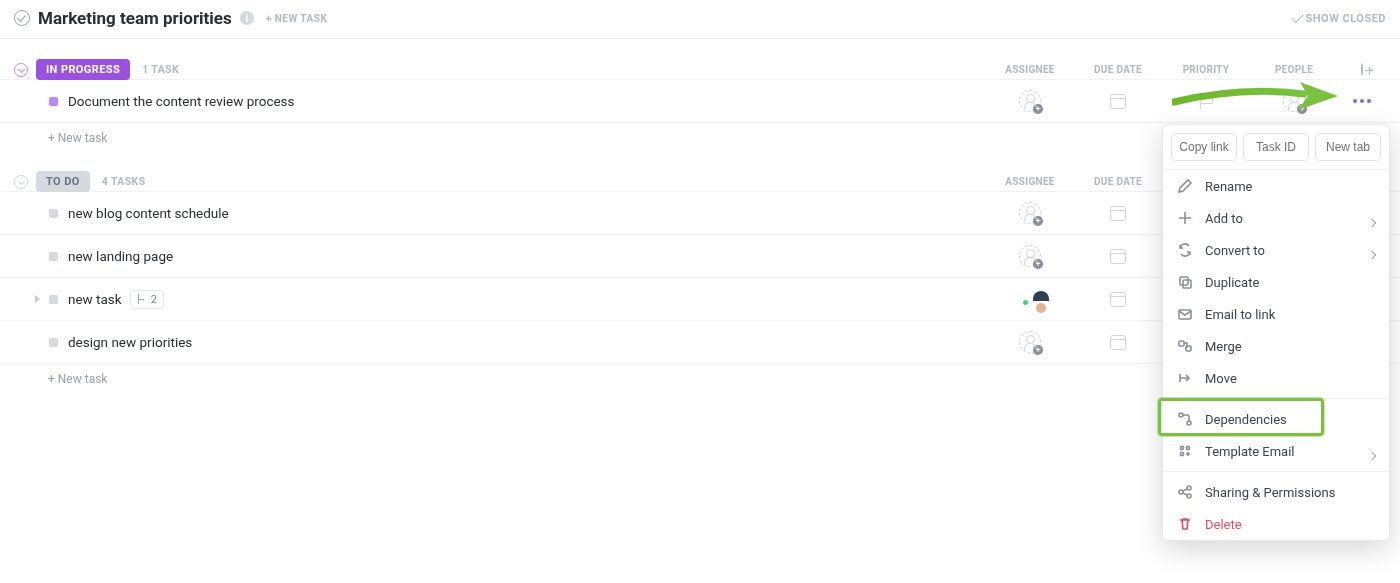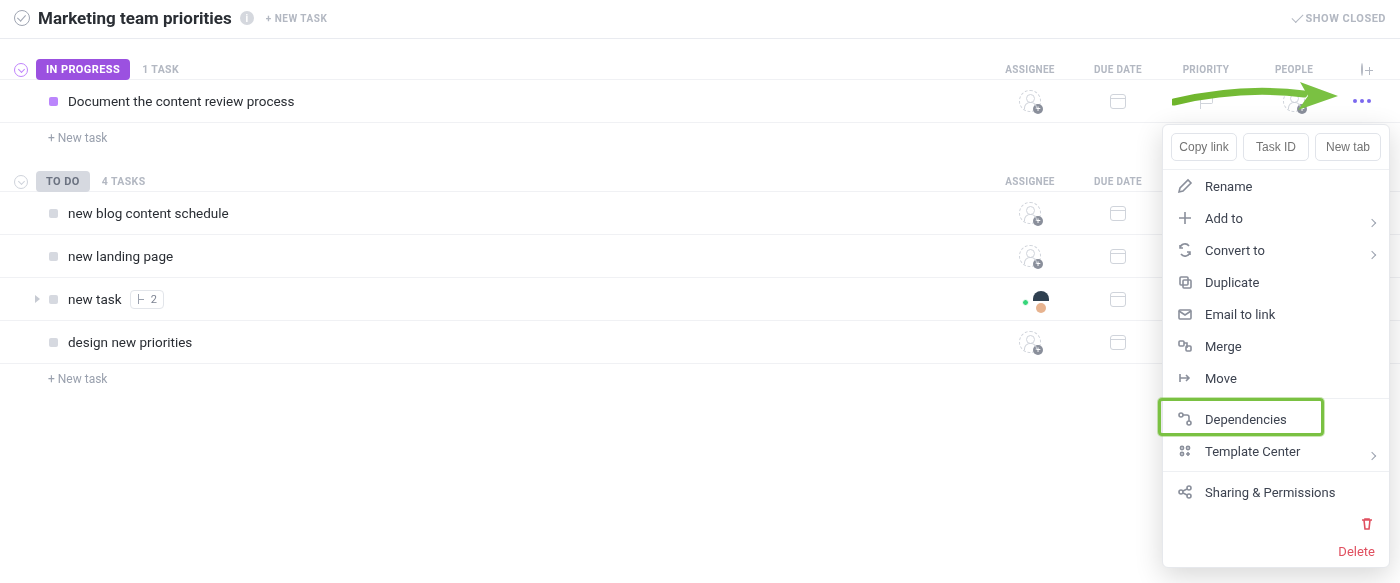--- a/index.html
+++ b/index.html
@@ -388,21 +388,21 @@
     color: #8a8f9b;
     flex-shrink: 0;
   }
   .chev-right {
     width: 6px; height: 6px;
     border: solid #9aa1ae;
     border-width: 0 1.6px 1.6px 0;
     transform: rotate(-45deg);
     margin-left: auto;
   }
-  .menu-item.danger { color: #e04f5f; flex-direction: column; }
+  .menu-item.danger { color: #e04f5f; }
   .menu-item.danger .menu-icon { color: #e04f5f; }
 
   
   .highlight-box {
     position: absolute;
     border: 3px solid #7ac142;
     border-radius: 4px;
     box-shadow: 0 0 0 1px rgba(122,193,66,0.4);
     pointer-events: none;
     z-index: 60;
@@ -648,21 +648,21 @@
   </div>
   <div class="menu-item">
     <span class="menu-icon">
         <svg class="mini-icon" viewBox="0 0 16 16">
           <circle cx="5" cy="5" r="1.6"></circle>
           <circle cx="11" cy="5" r="1.6"></circle>
           <circle cx="5" cy="11" r="1.6"></circle>
           <path d="M11 9v4M9 11h4"></path>
         </svg>
       </span>
-    <span>Template Center</span>
+    <span>Template Email</span>
     <span class="chev-right"></span>
   </div>
   <div class="menu-sep"></div>
   <div class="menu-item">
     <span class="menu-icon">
         <svg class="mini-icon" viewBox="0 0 16 16">
           <circle cx="4" cy="8" r="2"></circle>
           <circle cx="12" cy="4" r="2"></circle>
           <circle cx="12" cy="12" r="2"></circle>
           <path d="M6 7l4-2M6 9l4 2"></path>

